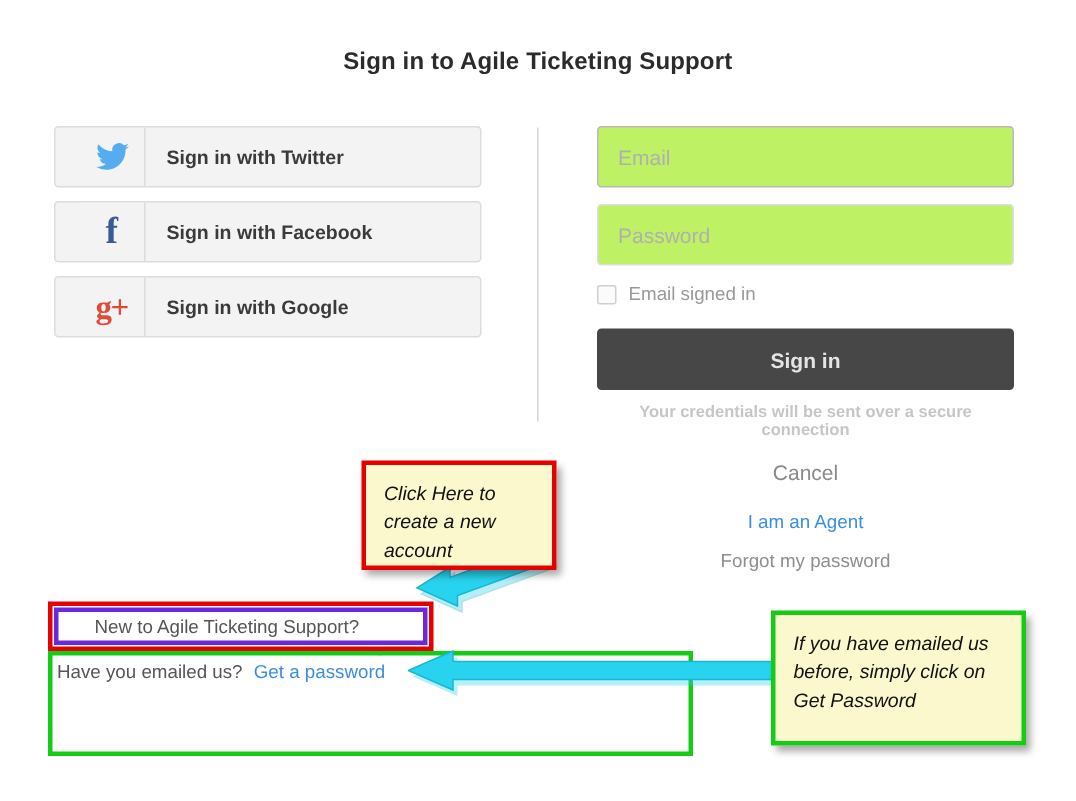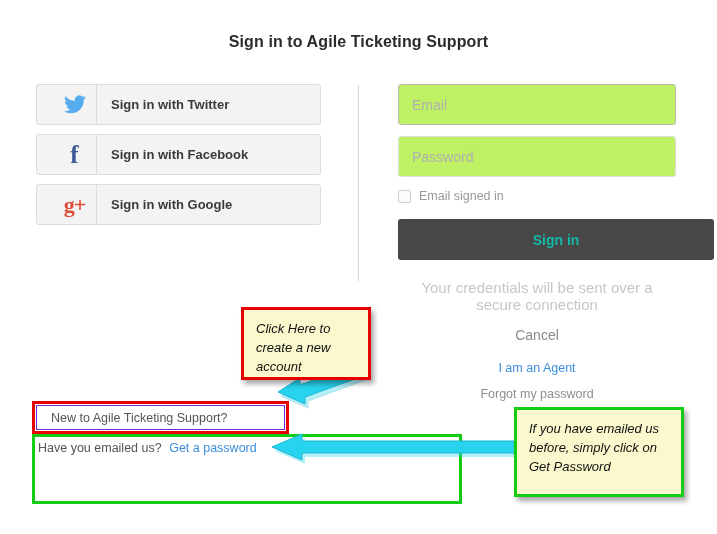--- a/index.html
+++ b/index.html
@@ -100,35 +100,36 @@
     display: inline-block;
   }
   .stay-label {
     margin-left: 8px;
     font-size: 12.5px;
     color: #999;
   }
 
   .signin-btn {
     margin-top: 16px;
-    width: 316px; height: 41px;
+    width: 278px; height: 41px;
     background: #474747;
     border: none; border-radius: 3px;
-    color: #14b8a6;
+    color: #e5e5e5;
     font-family: "Liberation Sans", sans-serif;
     font-size: 14px; font-weight: bold;
     cursor: pointer;
     display: flex; align-items: center; justify-content: center;
   }
   .secure-note {
-    margin-top: 19px;
+    margin-top: 9px;
     width: 278px;
     text-align: center;
-    font-size: 15px;
+    font-size: 11px;
     color: #c6c6c6;
+    font-weight: bold;
   }
   .cancel-link {
     margin-top: 14px;
     width: 278px; text-align: center;
     font-size: 14px; color: #8a8a8a;
     cursor: pointer;
   }
   .agent-link {
     margin-top: 18px;
     width: 278px; text-align: center;
@@ -140,24 +141,24 @@
     width: 278px; text-align: center;
     font-size: 12.5px; color: #8e8e8e;
     cursor: pointer;
   }
 
   
   .signup-bar {
     position: absolute;
     left: 36px; top: 405px;
     width: 249px; height: 25px;
-    border: 1px solid #6d28d9;
+    border: 3px solid #6d28d9;
     background: #fff;
     display: flex; align-items: center;
-    padding-left: 14px;
+    padding-left: 24px;
     font-size: 12.5px;
     color: #555;
     white-space: nowrap;
   }
   .signup-bar .lnk { color: #3b8ede; margin-left: 4px; cursor: pointer; margin-top: 48px; }
 
   .emailed-box {
     position: absolute;
     left: 36px; top: 437px;
     width: 425px; height: 62px;

